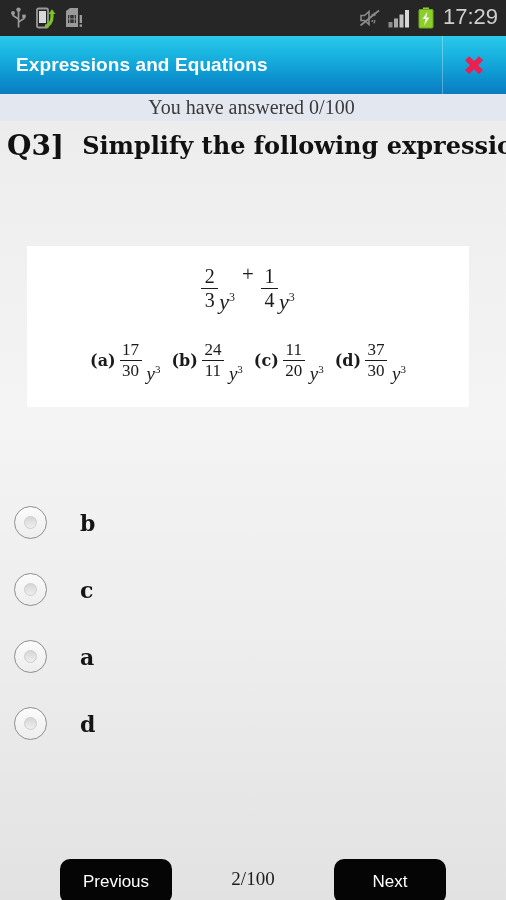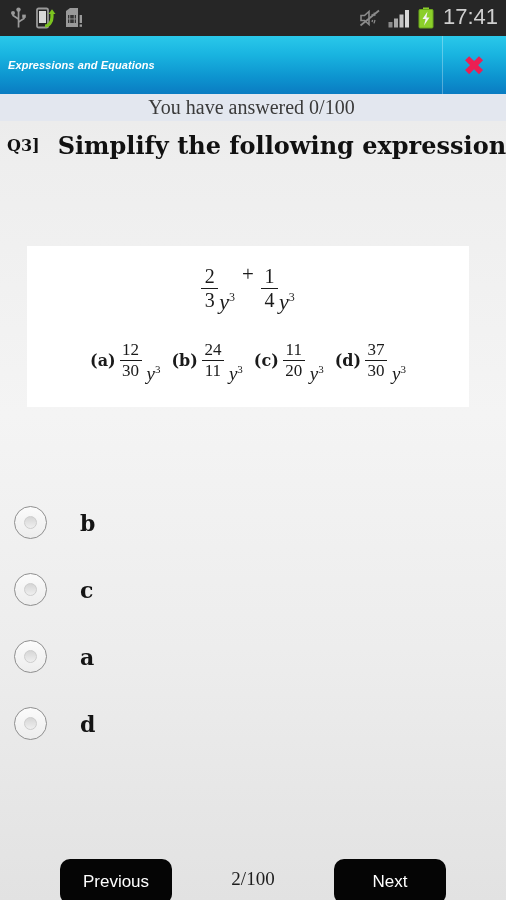--- a/index.html
+++ b/index.html
@@ -59,26 +59,25 @@
   .titlebar {
     position: absolute;
     left: 0; top: 36px;
     width: 506px; height: 58px;
     background: linear-gradient(to bottom, #2ac8ea 0%, #19b4e0 32%, #0d93cf 72%, #0a7cc2 100%);
     display: flex;
     align-items: center;
   }
   .titlebar-title {
     color: #ffffff;
-    font-size: 11px;
-    font-weight: bold;
-    padding-left: 8px;
+    font-size: 19px;
+    font-weight: bold;
+    padding-left: 16px;
     letter-spacing: 0.1px;
     white-space: nowrap;
-    font-style: italic;
   }
   .titlebar-divider {
     position: absolute;
     left: 442px; top: 36px;
     width: 1px; height: 58px;
     background: rgba(255,255,255,0.30);
   }
   .close-btn {
     position: absolute;
     left: 442px; top: 36px;
@@ -118,21 +117,21 @@
   
   .question-row {
     position: absolute;
     left: 0; top: 121px;
     width: 506px; height: 48px;
     display: flex;
     align-items: center;
   }
   .q-number {
     font-family: "DejaVu Serif", serif;
-    font-size: 16px;
+    font-size: 28px;
     font-weight: bold;
     color: #111111;
     padding-left: 7px;
   }
   .q-text {
     font-family: "DejaVu Serif", serif;
     font-size: 24px;
     font-weight: bold;
     color: #111111;
     padding-left: 18px;
@@ -359,21 +358,21 @@
           <rect x="17" y="1" width="4" height="17.5" fill="#d8d8d8"></rect>
         </svg>
       </span>
       <span class="status-icon">
         <svg width="16" height="22" viewBox="0 0 16 22">
           <rect x="5" y="0.5" width="6" height="2" fill="#8ccf2a"></rect>
           <rect x="1" y="2.5" width="14" height="18.5" rx="1" fill="#8ccf2a" stroke="#6ba81c" stroke-width="1"></rect>
           <path d="M9.5 4.5 L4.5 12 L7.6 12 L6 18.5 L11.5 10.5 L8.4 10.5 Z" fill="#f4f4f4"></path>
         </svg>
       </span>
-      <span class="status-clock">17:41</span>
+      <span class="status-clock">17:29</span>
     </div>
   </div>
 
   <div class="titlebar">
     <span class="titlebar-title">Expressions and Equations</span>
   </div>
   <div class="titlebar-divider"></div>
   <div class="close-btn">
     <span class="close-x">✖</span>
   </div>
@@ -406,21 +405,21 @@
           <span class="den">4</span>
         </span>
         <span class="var"><span>y</span><sup>3</sup></span>
       </span>
     </div>
 
     <div class="math-options">
       <span class="opt-group">
         <span class="opt-label">(a)</span>
         <span class="frac">
-          <span class="num">12</span>
+          <span class="num">17</span>
           <span class="bar"></span>
           <span class="den">30</span>
         </span>
         <span class="var"><span>y</span><sup>3</sup></span>
       </span>
       <span class="opt-group">
         <span class="opt-label">(b)</span>
         <span class="frac">
           <span class="num">24</span>
           <span class="bar"></span>

